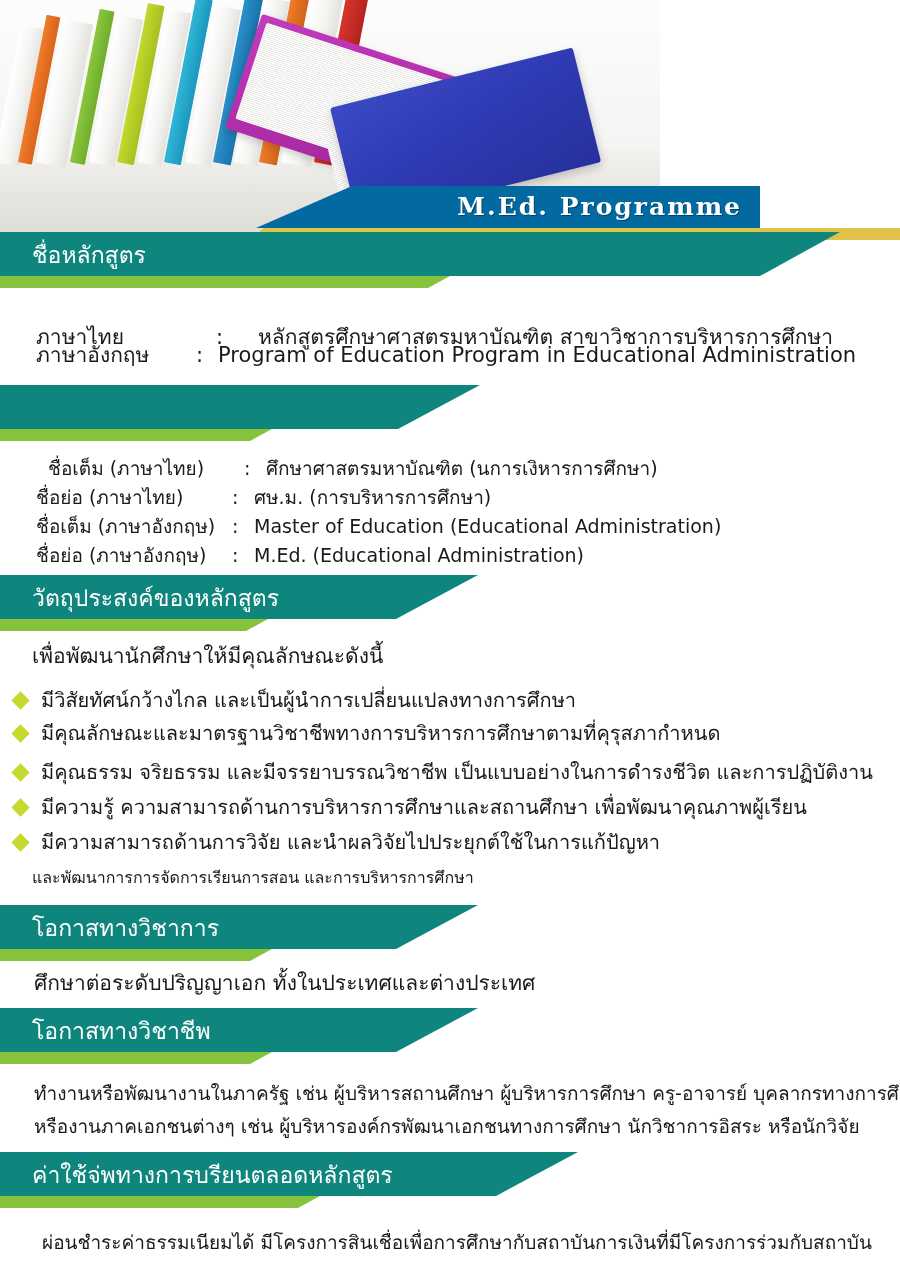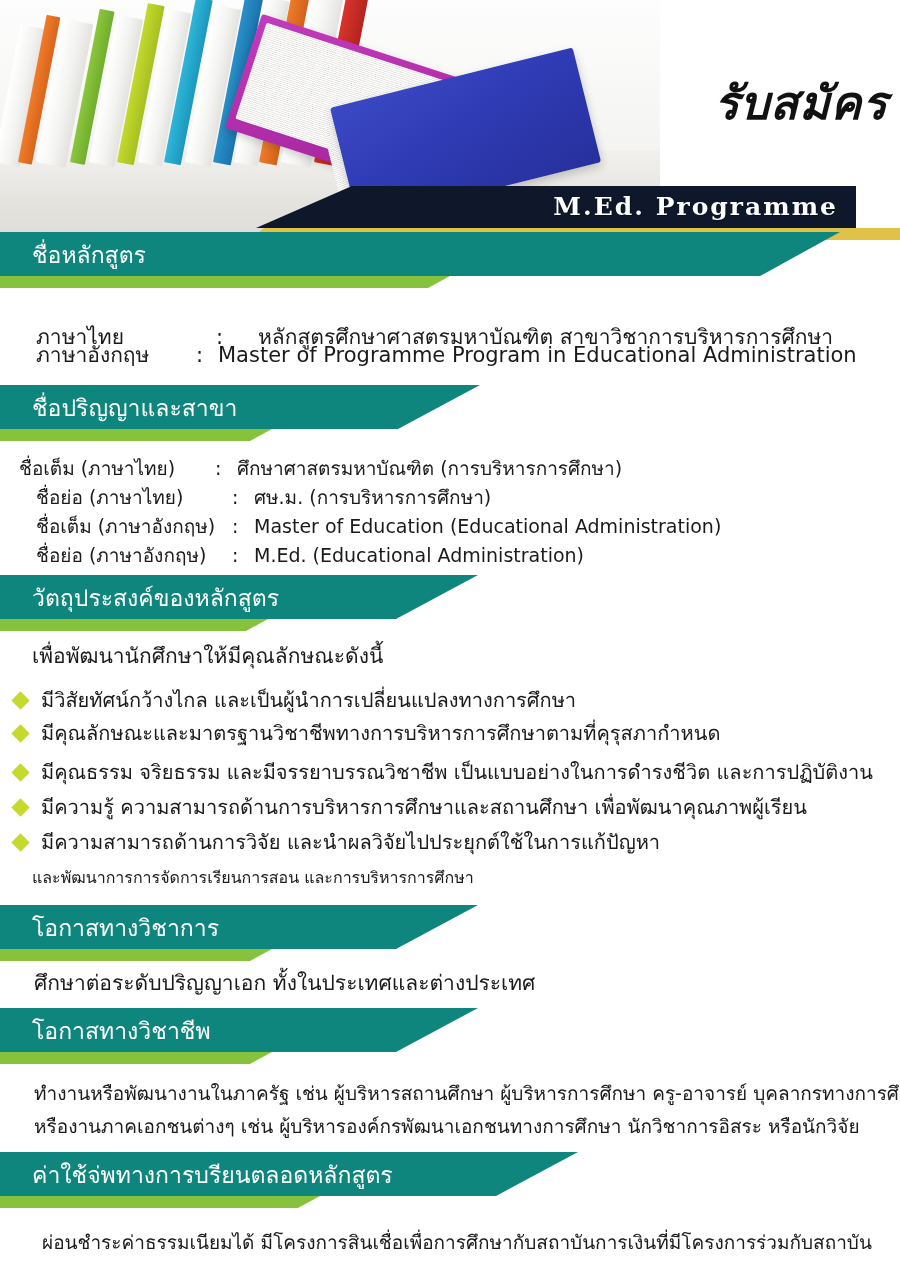--- a/index.html
+++ b/index.html
@@ -107,22 +107,22 @@
     font-size: 46px;
     font-style: italic;
     font-weight: 700;
     color: #111111;
     letter-spacing: 1px;
     line-height: 1;
   }
   .band-teal {
     position: absolute;
     left: 0; top: 186px;
-    width: 856px; height: 42px;
-    background: #0f172a;
+    width: 760px; height: 42px;
+    background: #0369a1;
     clip-path: polygon(352px 0, 900px 0, 900px 42px, 256px 42px);
   }
   .band-teal .band-label {
     position: absolute;
     right: 18px; top: 6px;
     color: #ffffff;
     font-family: "DejaVu Serif", "Liberation Serif", serif;
     font-weight: 700;
     font-size: 25px;
     letter-spacing: 2px;
@@ -256,21 +256,20 @@
         <div class="cover"></div>
         <div class="leaf"></div>
       </div>
 
       <div class="book-blue">
         <div class="leaf"></div>
         <div class="cover"></div>
       </div>
     </div>
 
-    <div class="hero-title">รับสมัคร</div>
 
     <div class="band-teal">
       <span class="band-label">M.Ed. Programme</span>
     </div>
     <div class="band-gold"></div>
   </div>
 
   <div class="section-banner bw-wide" style="top:232px;">
     <div class="teal"></div>
     <div class="green"></div>
@@ -278,33 +277,32 @@
   </div>
 
   <div class="kv-row" style="left:36px; top:322px;gap:20px;">
     <span class="kv-label lab-w-a">ภาษาไทย</span>
     <span class="kv-colon col-w">:</span>
     <span class="kv-value">หลักสูตรศึกษาศาสตรมหาบัณฑิต สาขาวิชาการบริหารการศึกษา</span>
   </div>
   <div class="kv-row" style="left:36px; top:340px;">
     <span class="kv-label lab-w-a">ภาษาอังกฤษ</span>
     <span class="kv-colon col-w">:</span>
-    <span class="kv-value">Master of Programme Program in Educational Administration</span>
+    <span class="kv-value">Program of Education Program in Educational Administration</span>
   </div>
 
   <div class="section-banner bw-med" style="top:385px;">
     <div class="teal"></div>
     <div class="green"></div>
-    <div class="title">ชื่อปริญญาและสาขา</div>
-  </div>
-
-  <div class="kv-row smaller" style="left:19px; top:454px;">
+  </div>
+
+  <div class="kv-row smaller" style="left:48px; top:454px;">
     <span class="kv-label lab-w-b">ชื่อเต็ม (ภาษาไทย)</span>
     <span class="kv-colon col-w">:</span>
-    <span class="kv-value">ศึกษาศาสตรมหาบัณฑิต (การบริหารการศึกษา)</span>
+    <span class="kv-value">ศึกษาศาสตรมหาบัณฑิต (นการเงิหารการศึกษา)</span>
   </div>
   <div class="kv-row smaller" style="left:36px; top:483px;">
     <span class="kv-label lab-w-b">ชื่อย่อ (ภาษาไทย)</span>
     <span class="kv-colon col-w">:</span>
     <span class="kv-value">ศษ.ม. (การบริหารการศึกษา)</span>
   </div>
   <div class="kv-row smaller" style="left:36px; top:512px;">
     <span class="kv-label lab-w-b">ชื่อเต็ม (ภาษาอังกฤษ)</span>
     <span class="kv-colon col-w">:</span>
     <span class="kv-value">Master of Education (Educational Administration)</span>

